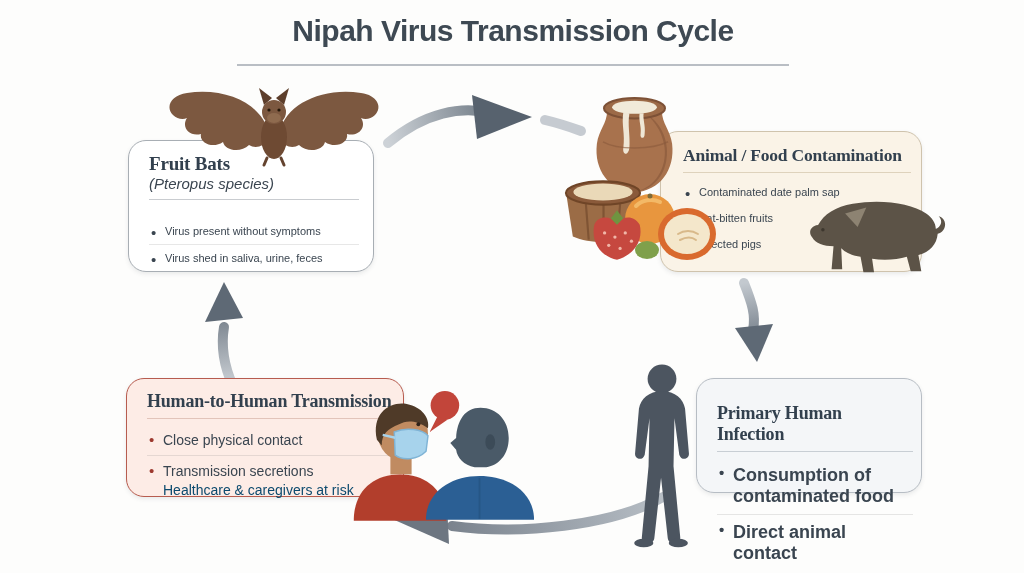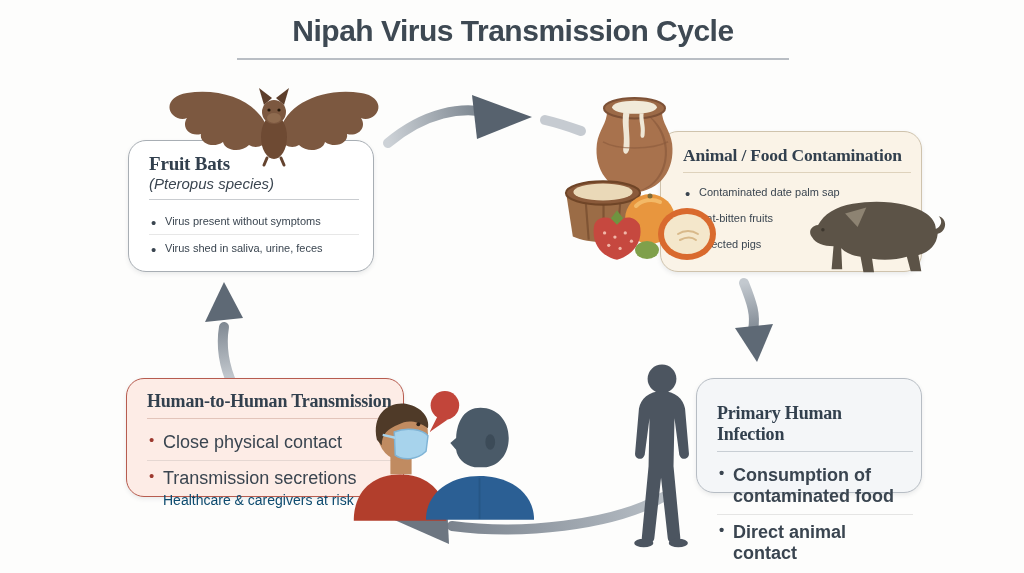--- a/index.html
+++ b/index.html
@@ -6,21 +6,21 @@
   html,body { background:#ffffff; }
   body { font-family:"Liberation Sans", sans-serif; }
   .canvas {
     position:relative; width:1024px; height:573px; margin:0 auto;
     background:#fdfdfc; overflow:hidden;
   }
   
   .main-title {
     position:absolute; left:237px; top:14px; width:552px;
     text-align:center; font-size:30px; font-weight:bold; color:#3e4953;
-    letter-spacing:-0.5px; padding-bottom:10px; border-bottom:2px solid #b9bec4;
+    letter-spacing:-0.5px; padding-bottom:16px; border-bottom:2px solid #b9bec4;
   }
   
   .node {
     position:absolute; border-radius:18px; border:1.5px solid;
     box-shadow:0 2px 4px rgba(60,70,80,0.10);
   }
   .node .ttl {
     font-weight:bold; color:#32404e; letter-spacing:-0.2px;
     padding-bottom:6px; border-bottom:1px solid rgba(120,120,120,0.25);
     margin-bottom:6px;
@@ -32,35 +32,35 @@
   }
   .node li::before {
     content:"•"; position:absolute; left:2px; top:6px; font-size:15px; color:#3a4550;
   }
   .sep li + li { border-top:1px solid rgba(120,120,120,0.18); }
   
   .box-bats { left:128px; top:140px; width:246px; height:132px;
     background:#ffffff; border-color:#a8aeb4; padding:12px 14px 8px 20px; }
   .box-bats .ttl { font-size:19px; border-bottom:none; padding-bottom:0; margin-bottom:0; }
   .box-bats .subttl { font-style:italic; font-size:15px; color:#3a4550;
-    padding-bottom:7px; border-bottom:1px solid #c9ccd0; margin-bottom:8px; }
+    padding-bottom:7px; border-bottom:1px solid #c9ccd0; margin-bottom:18px; }
   
   .box-food { left:660px; top:131px; width:262px; height:141px;
     background:#faf3e7; border-color:#cfc3ad; padding:13px 10px 8px 22px; }
   .box-food .ttl { font-size:17.5px; border-color:#ded2bc; }
   
   .box-primary { left:696px; top:378px; width:226px; height:115px;
     background:#f4f6f8; border-color:#b7bdc4; padding:24px 8px 8px 20px; }
   .box-primary .ttl { font-size:18px; border-color:#c8ced4; }
   .box-primary li { font-size:18px;font-weight:bold; }
   
   .box-h2h { left:126px; top:378px; width:278px; height:119px;
     background:#fdece6; border-color:#b75c4f; padding:12px 10px 8px 20px; }
   .box-h2h .ttl { font-size:18px; border-color:#e2c4ba; }
-  .box-h2h li { font-size:18px; }
+  .box-h2h li { font-size:14px; }
   .box-h2h li::before { color:#9d392f; }
   .box-h2h .subline { color:#0c4a6e; font-size:14px; padding:0 0 4px 16px; margin-top:-4px; }
   
   .illus { position:absolute; pointer-events:none; }
   svg { display:block; }
   
   .arrows { position:absolute; left:0; top:0; width:1024px; height:573px; pointer-events:none; }
 </style>
 </head>
 <body>

